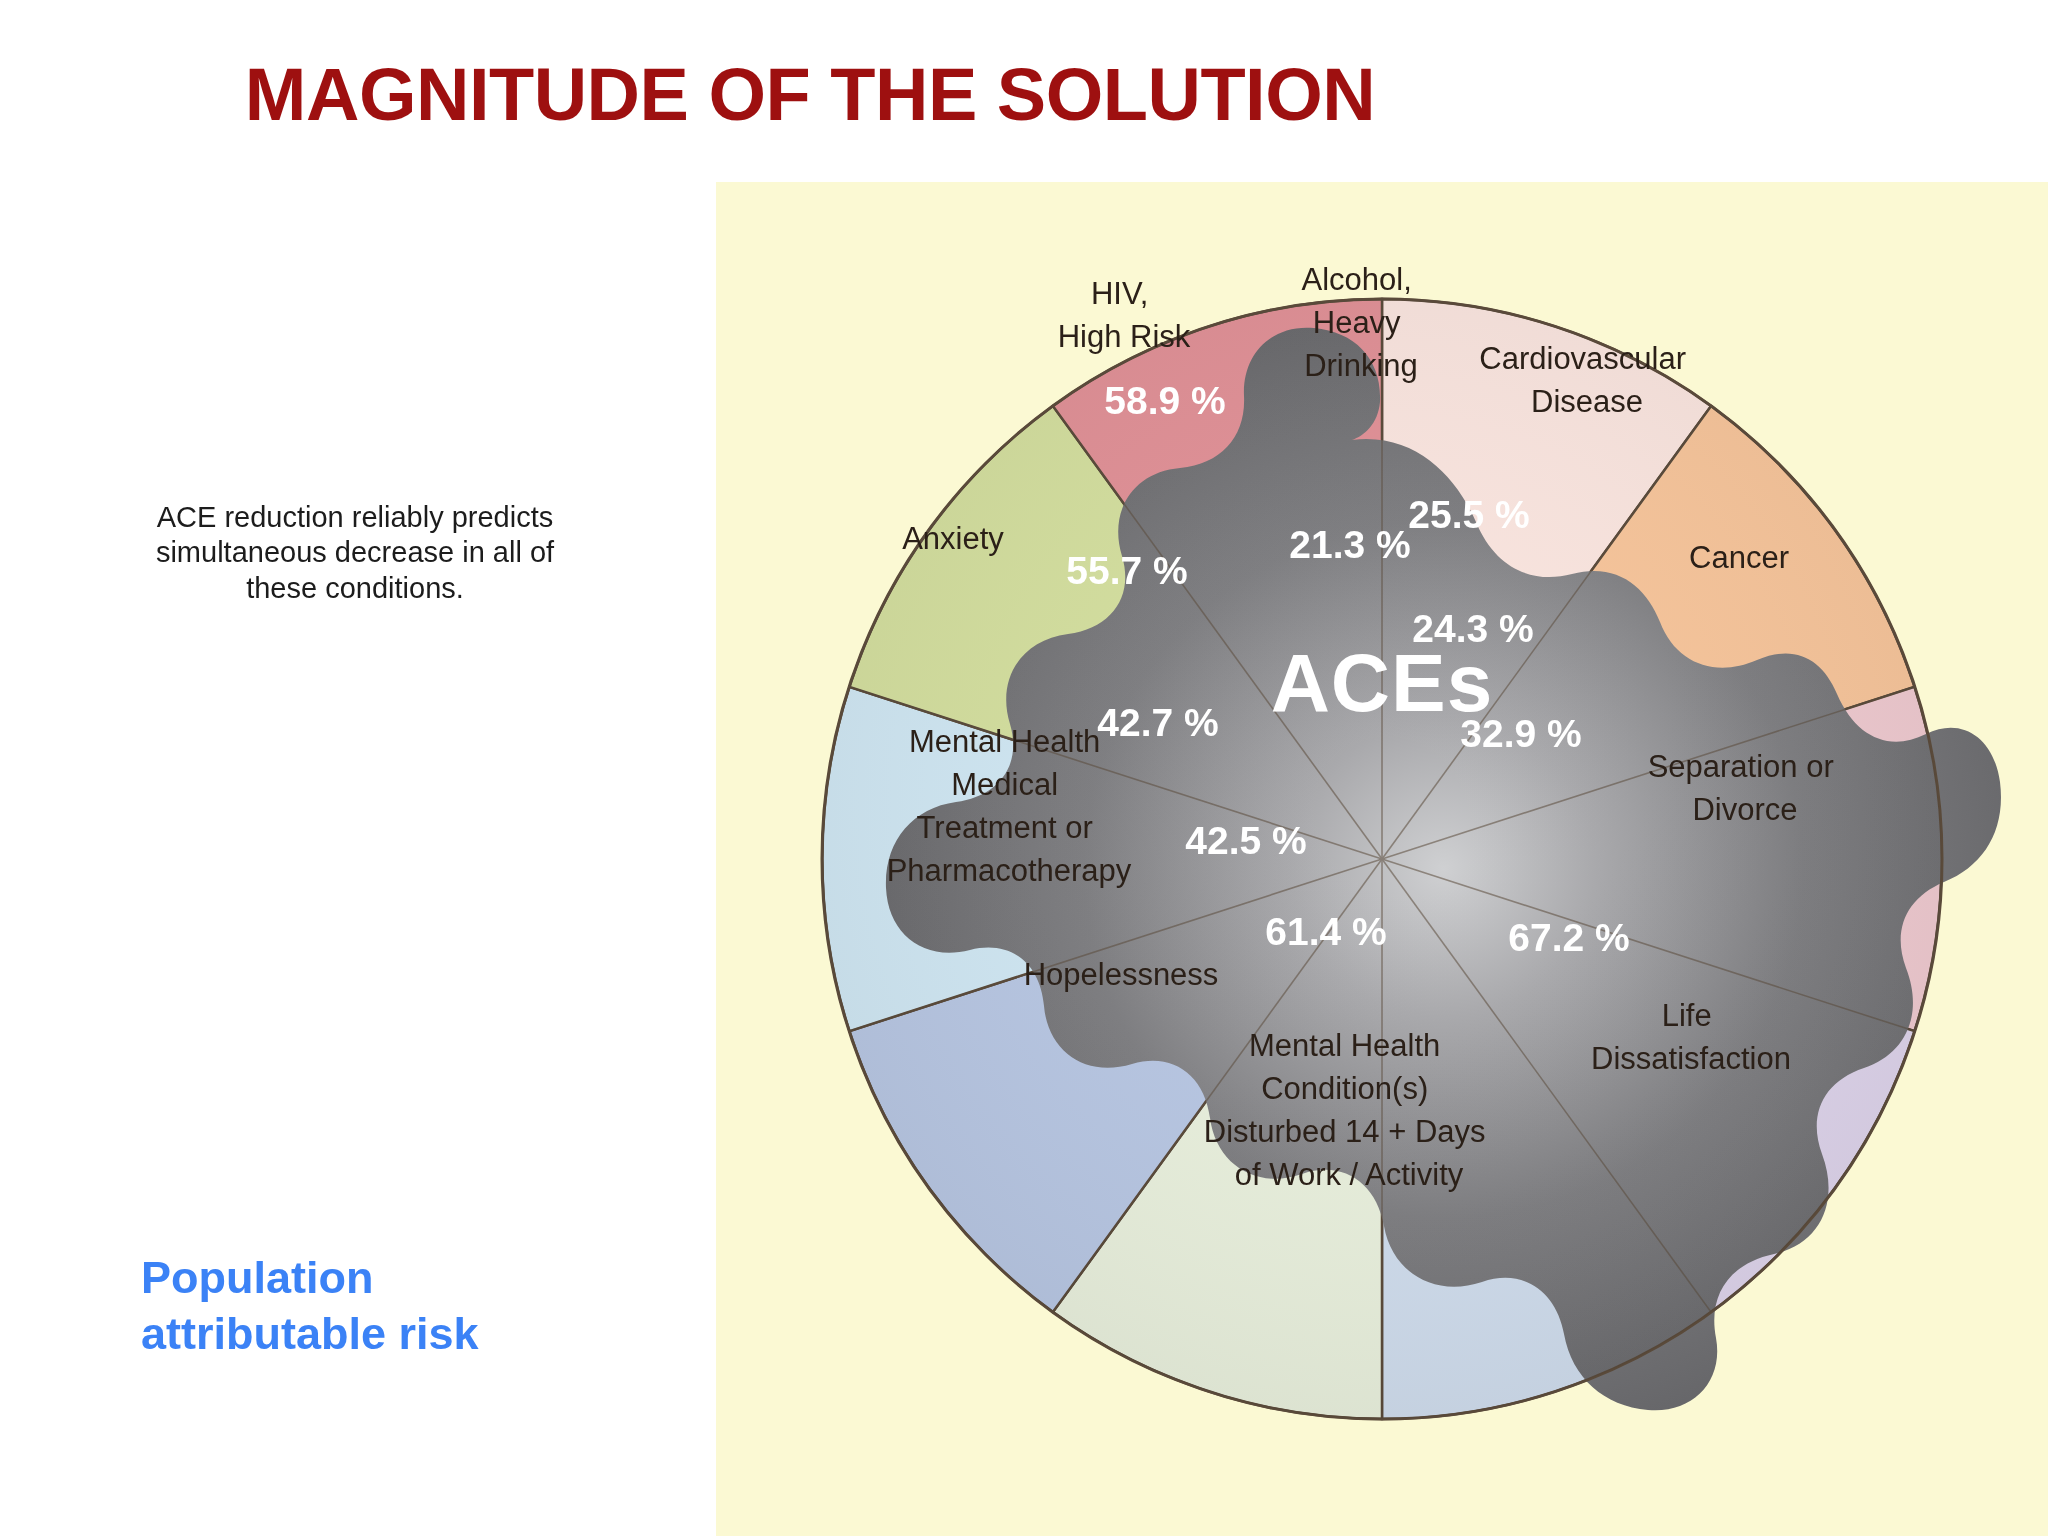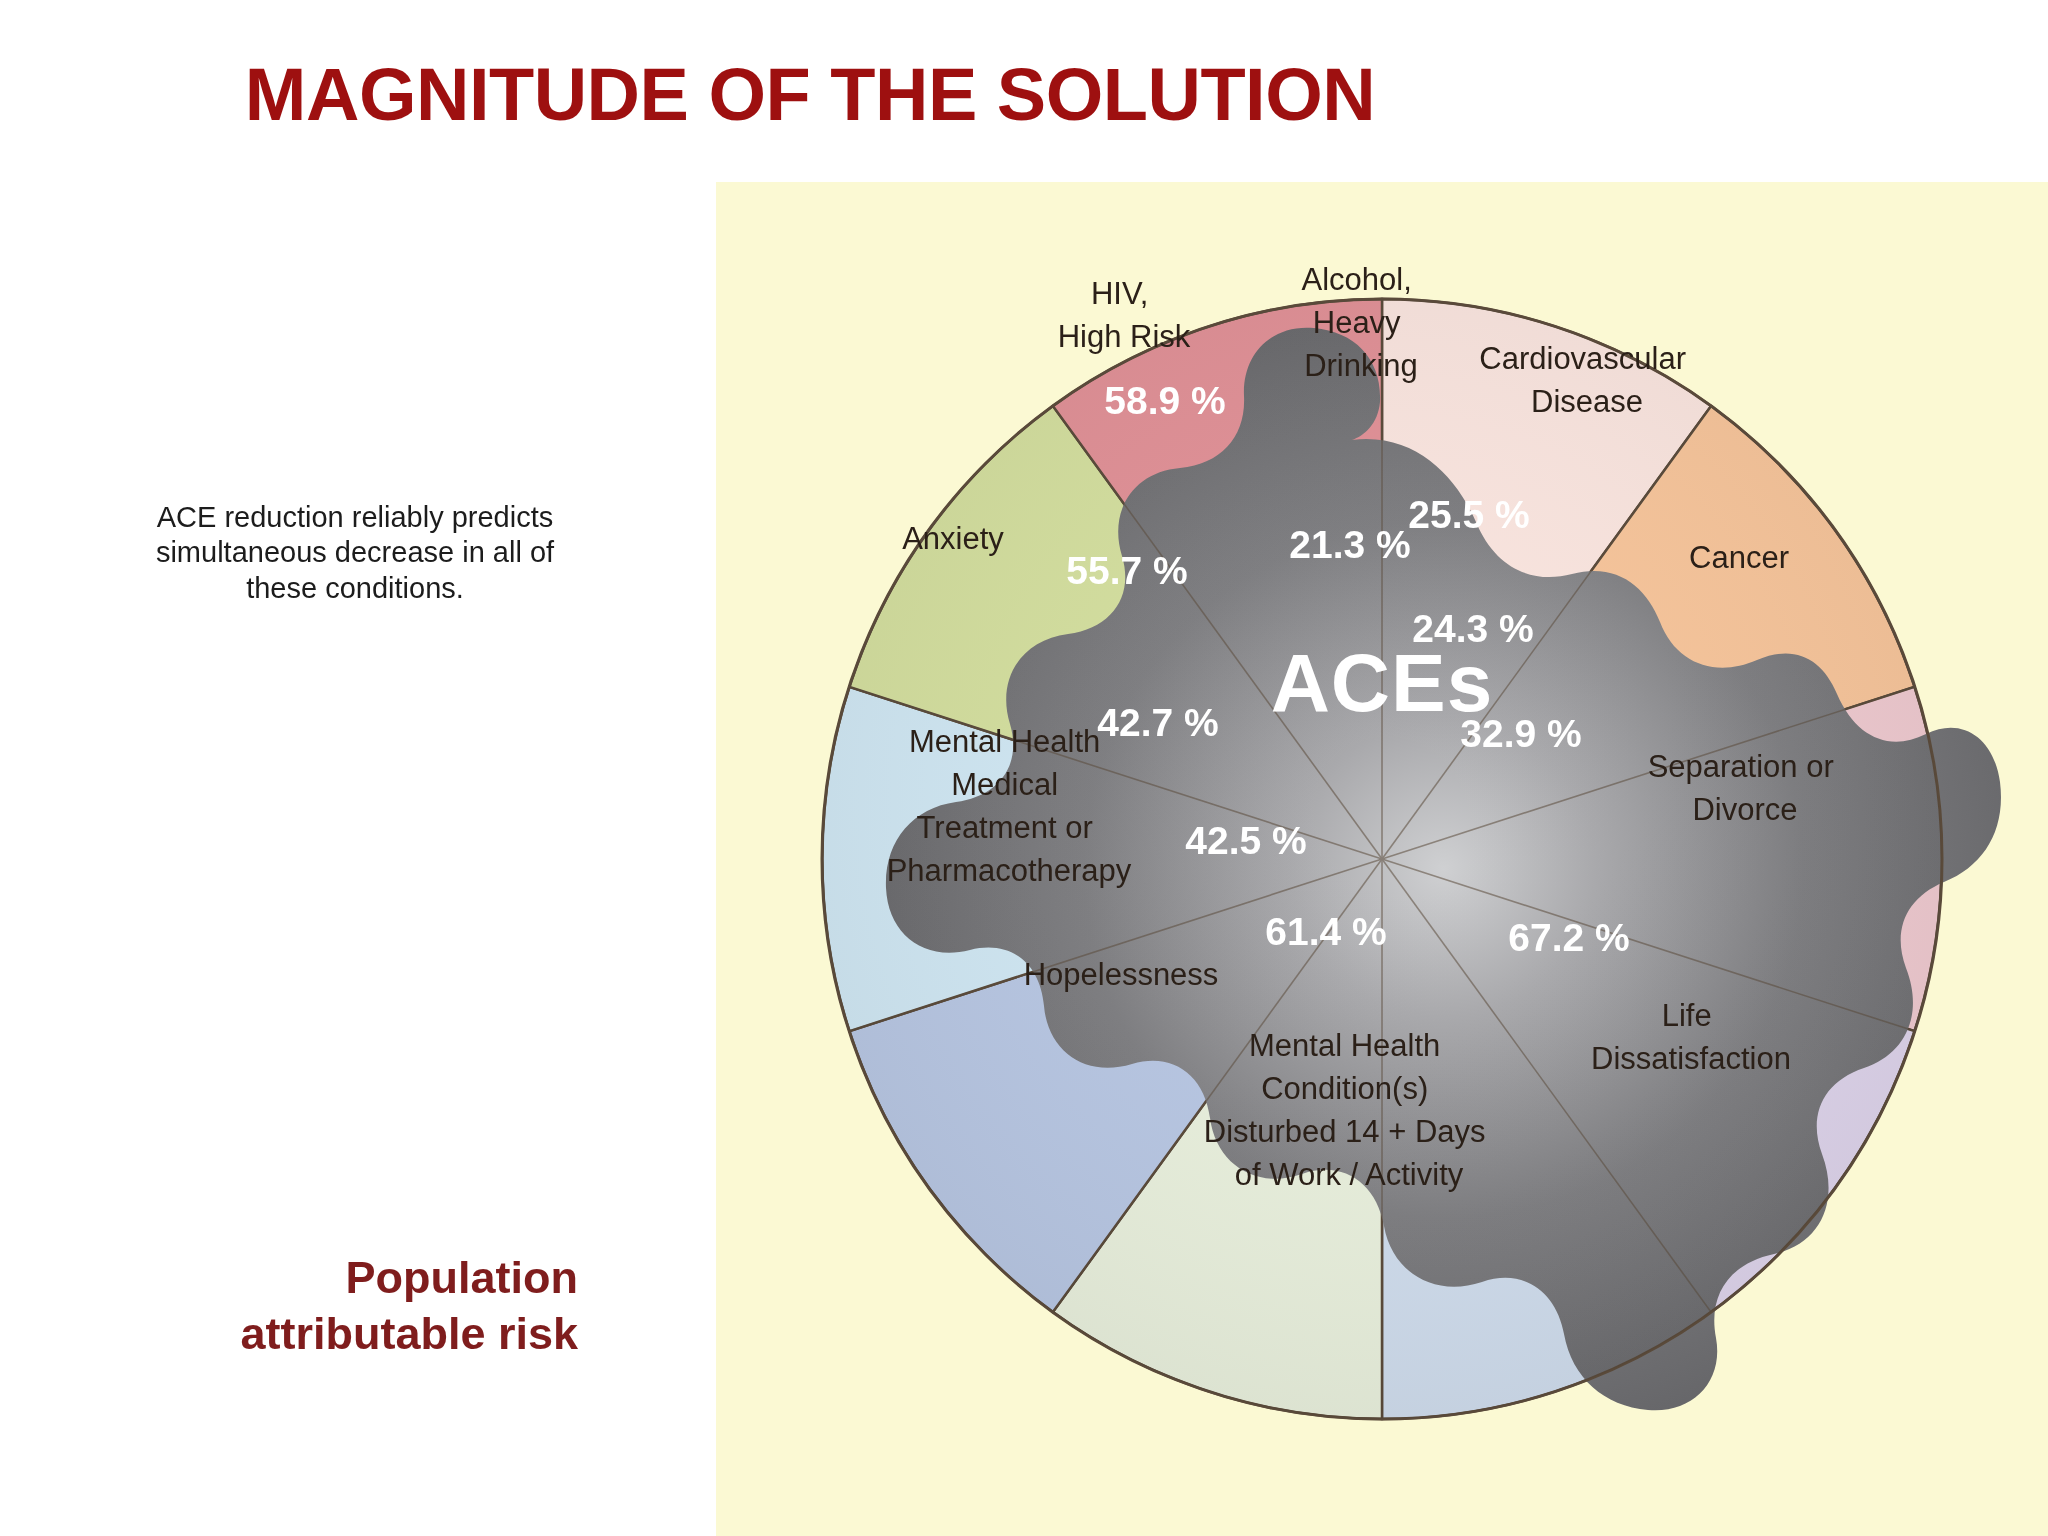--- a/index.html
+++ b/index.html
@@ -30,26 +30,26 @@
     position:absolute;
     left:130px;top:500px;width:450px;
     text-align:center;
     font-size:29px;
     line-height:1.22;
     color:#1c1c1c;
     font-family:"Liberation Sans", sans-serif;
   }
   .par-text{
     position:absolute;
-    left:128px;top:1250px;width:450px;
-    text-align:right;
+    left:141px;top:1250px;width:450px;
+    text-align:left;
     font-size:45px;
     font-weight:bold;
     line-height:1.24;
-    color:#7f1d1d;
+    color:#3b82f6;
     font-family:"Liberation Sans", sans-serif;
   }
 
   
   .figure-panel{
     position:absolute;
     left:716px;top:182px;
     width:1332px;height:1354px;
     background:#fbf9d3;
   }

